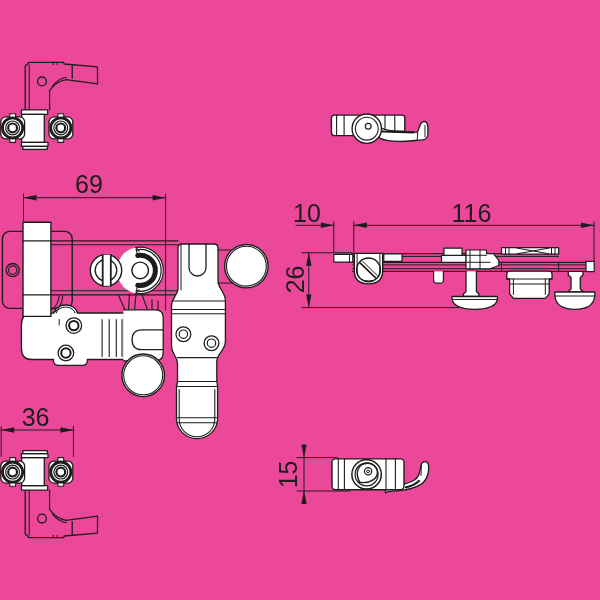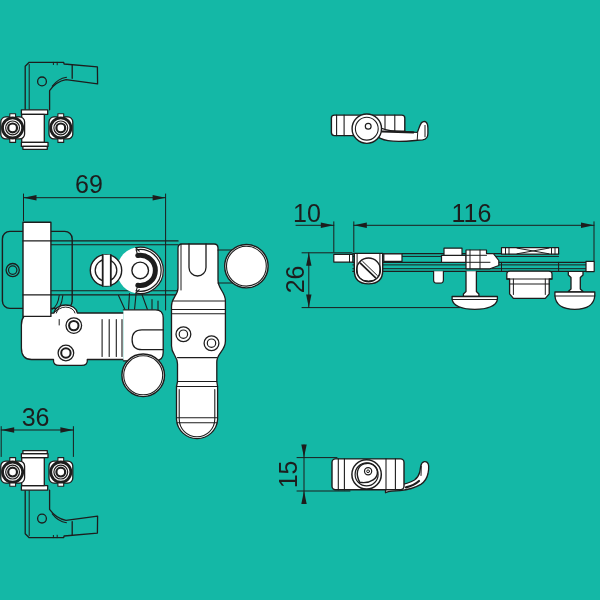--- a/index.html
+++ b/index.html
@@ -1,16 +1,16 @@
 <!DOCTYPE html>
 <html><head>
 <meta charset="utf-8">
 <style>
   html,body{margin:0;padding:0;background:#ffffff;}
-  .canvas{position:relative;width:600px;height:600px;background:#14b8a6;overflow:hidden;}
+  .canvas{position:relative;width:600px;height:600px;background:#ec4899;overflow:hidden;}
   svg{display:block;}
   svg text{font-family:"Liberation Sans",sans-serif;font-size:25px;fill:#1d1d1d;}
 </style>
 </head>
 <body>
 
 <div class="canvas">
 <svg width="600" height="600" viewBox="0 0 600 600" fill="none" stroke="#1d1d1d" stroke-width="1.3" stroke-linecap="round" stroke-linejoin="round">
 
   <g id="corner-bracket">

